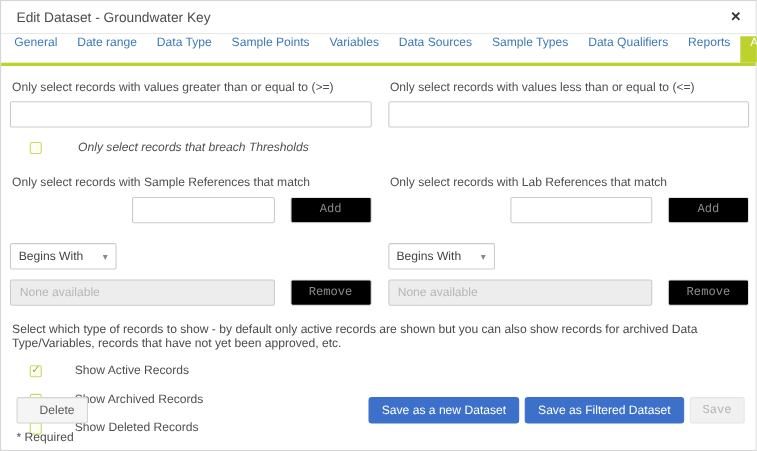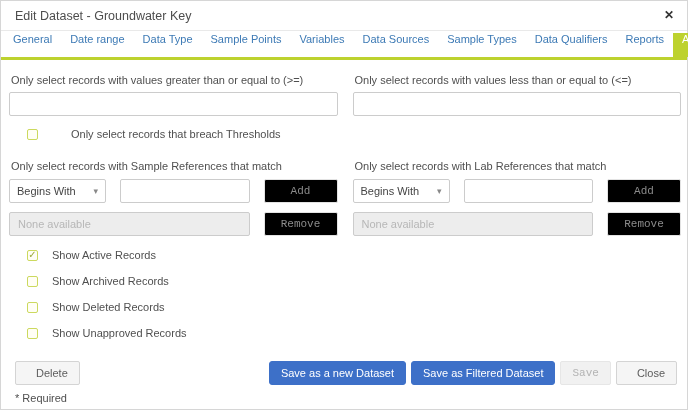--- a/index.html
+++ b/index.html
@@ -71,54 +71,54 @@
   .cb-box {
     width: 11px; height: 11px;
     border: 1px solid #ccd95e; border-radius: 2px;
     background: #fffef5;
     display: inline-flex; align-items: center; justify-content: center;
     flex: 0 0 auto;
   }
   .cb-box .check { display: none; font-size: 10px; line-height: 10px; color: #9aa83a; }
   .cb-row[data-checked="true"] .cb-box .check { display: block; }
   .breach-row { margin: 12px 0 0 18px; }
-  .breach-row .cb-label { margin-left: 33px; color:#4f4f4f; }
+  .breach-row .cb-label { margin-left: 33px; color:#4f4f4f;font-style:italic; }
 
   
   .ref-section { margin-top: 16px; }
   .ref-grid {
     display: grid;
     grid-template-columns: 97px 1fr 74px;
     column-gap: 14px;
     row-gap: 9px;
     margin-top: 7px;
   }
   .dropdown {
     height: 24px; border: 1px solid #ccc; border-radius: 2px;
     background: #fff; color: #444;
     display: flex; align-items: center; justify-content: space-between;
-    padding: 0 7px; cursor: pointer;
+    padding: 0 7px; cursor: pointer; margin-top: 42px;
   }
   .dropdown .caret { color: #888; font-size: 9px; }
   .btn-flat {
     height: 24px; background: #000000; border: 1px solid #e3e3e3;
     border-radius: 2px; color: #8b8b8b; font-family: Liberation Mono, monospace; font-size: 11px;
     cursor: pointer; text-align: center; padding: 0;
   }
   .list-disabled {
     grid-column: 1 / 3;
     height: 24px; background: #ededed; border: 1px solid #ccc; border-radius: 2px;
     color: #b7b7b7; display: flex; align-items: center; padding: 1px 8px;
   }
 
   
   .record-desc { margin: 16px 2px 2px 2px; color: #4a4a4a; }
   .record-options { margin: 12px 0 0 18px; }
   .record-options .cb-row { margin-bottom: 12px; height: 14px; }
-  .record-options .cb-label { margin-left: 14px; color: #4f4f4f; }
+  .record-options .cb-label { margin-left: 30px; color: #4f4f4f; }
 
   
   .footer {
     position: absolute; left: 14px; right: 10px; bottom: 24px;
     display: flex; justify-content: space-between; align-items: center;
   }
   .btn {
     font-family: inherit; font-size: 11px;
     height: 24px; border-radius: 2px; cursor: pointer; padding: 0 11px;
   }
@@ -219,20 +219,21 @@
           <input class="text-input" type="text" value="" style="">
           <button class="btn-flat">Add</button>
           <div class="list-disabled">
             <span>None available</span>
           </div>
           <button class="btn-flat">Remove</button>
         </div>
       </div>
     </div>
 
+    <p class="record-desc">Select which type of records to show - by default only active records are shown but you can also show records for archived Data Type/Variables, records that have not yet been approved, etc.</p>
 
     <div class="record-options">
       <div class="cb-row" data-checked="true">
         <span class="cb-box">
             <span class="check">✓</span>
           </span>
         <span class="cb-label">Show Active Records</span>
       </div>
       <div class="cb-row" data-checked="false">
         <span class="cb-box"></span>
@@ -249,19 +250,18 @@
     </div>
 
   </div>
 
   <div class="footer">
     <button class="btn btn-gray">Delete</button>
     <div class="footer-right">
       <button class="btn btn-primary">Save as a new Dataset</button>
       <button class="btn btn-primary">Save as Filtered Dataset</button>
       <button class="btn btn-disabled">Save</button>
-      <button class="btn btn-gray">Close</button>
     </div>
   </div>
 
   <div class="required-note">* Required</div>
 
 </div>
 
 </body></html>

